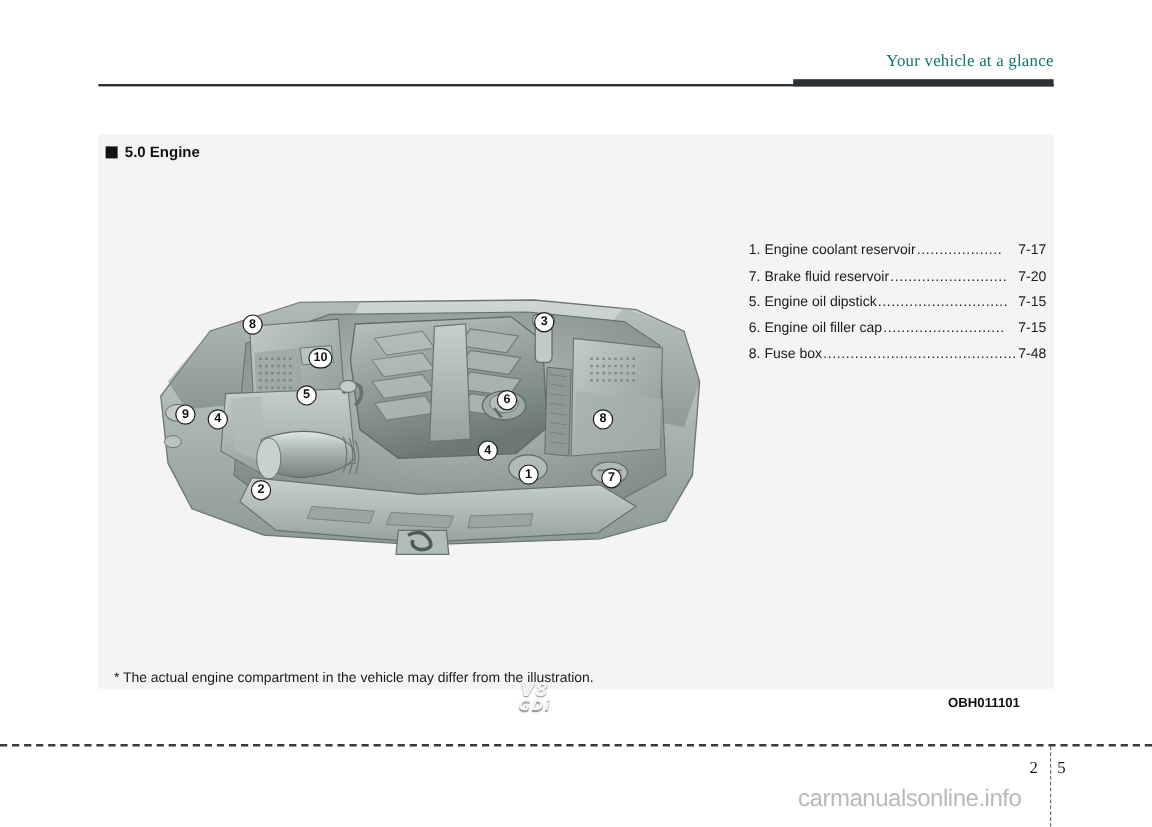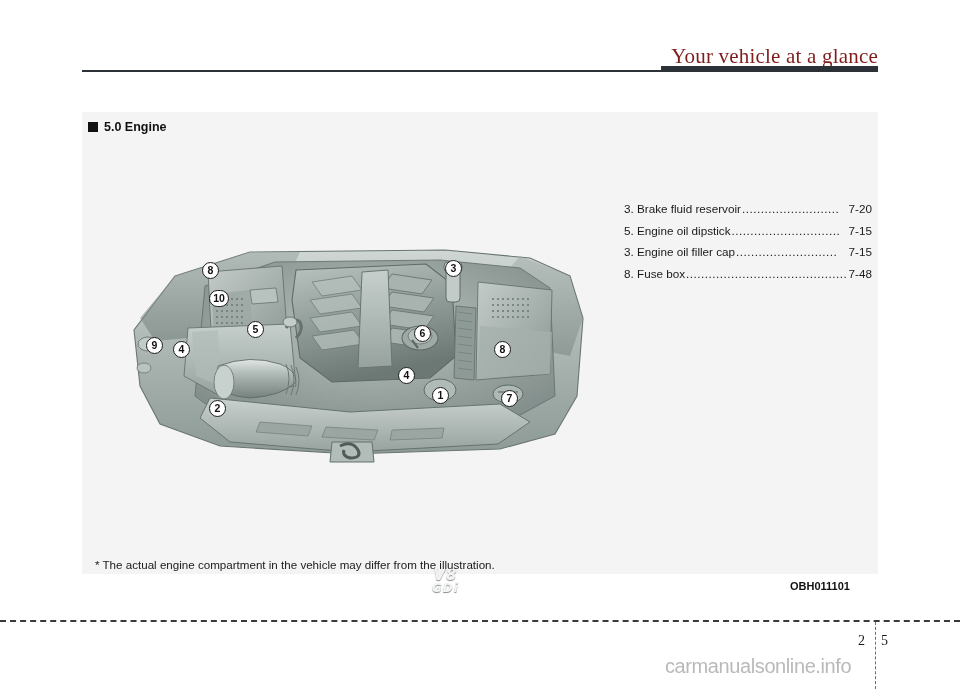--- a/index.html
+++ b/index.html
@@ -15,22 +15,22 @@
     font-family: "Liberation Sans", sans-serif;
     overflow: hidden;
   }
 
   
   #page-header-title {
     position: absolute;
     top: 44px;
     right: 82px;
     font-family: "Liberation Serif", serif;
-    font-size: 21px;
-    color: #7f1d1d;
+    font-size: 14px;
+    color: #0f766e;
     letter-spacing: 0.2px;
     white-space: nowrap;
   }
   #header-rule-thin {
     position: absolute;
     left: 82px;
     top: 70px;
     width: 796px;
     height: 1.5px;
     background: #2b3137;
@@ -175,21 +175,21 @@
     border-radius: 50%;
     background: #ffffff;
     border: 1.4px solid #1c1c1c;
     color: #111111;
     font-size: 10.5px;
     font-weight: bold;
     line-height: 15px;
     text-align: center;
     box-sizing: border-box;
   }
-  .callout.wide { width: 20px; height: 17px; border-radius: 9px; }
+  .callout.wide { width: 20px; height: 17px; border-radius: 9px; margin-left: 48px; }
   #engine-badge {
     position: absolute;
     left: 332px;
     top: 323px;
     color: #f2f4f3;
     font-family: "DejaVu Sans", sans-serif;
     font-weight: bold;
     font-style: italic;
     font-size: 15px;
     line-height: 13px;
@@ -422,31 +422,36 @@
     <div class="callout" style="left: 173px; top: 341px; position: absolute;">4</div>
     <div class="callout" style="left: 494px; top: 341px; position: absolute;">8</div>
     <div class="callout" style="left: 398px; top: 367px; position: absolute;">4</div>
     <div class="callout" style="left: 432px; top: 387px; position: absolute;">1</div>
     <div class="callout" style="left: 501px; top: 390px; position: absolute;">7</div>
     <div class="callout" style="left: 209px; top: 400px; position: absolute;">2</div>
   </div>
 
 <div id="legend-list">
     <div class="legend-row">
-      <span class="legend-text">3. Brake fluid reservoir</span>
+      <span class="legend-text">1. Engine coolant reservoir</span>
+      <span class="legend-dots">...................</span>
+      <span class="legend-page">7-17</span>
+    </div>
+    <div class="legend-row">
+      <span class="legend-text">7. Brake fluid reservoir</span>
       <span class="legend-dots">..........................</span>
       <span class="legend-page">7-20</span>
     </div>
     <div class="legend-row">
       <span class="legend-text">5. Engine oil dipstick</span>
       <span class="legend-dots">.............................</span>
       <span class="legend-page">7-15</span>
     </div>
     <div class="legend-row">
-      <span class="legend-text">3. Engine oil filler cap</span>
+      <span class="legend-text">6. Engine oil filler cap</span>
       <span class="legend-dots">...........................</span>
       <span class="legend-page">7-15</span>
     </div>
     <div class="legend-row">
       <span class="legend-text">8. Fuse box</span>
       <span class="legend-dots">............................................</span>
       <span class="legend-page">7-48</span>
     </div>
   </div>
 

